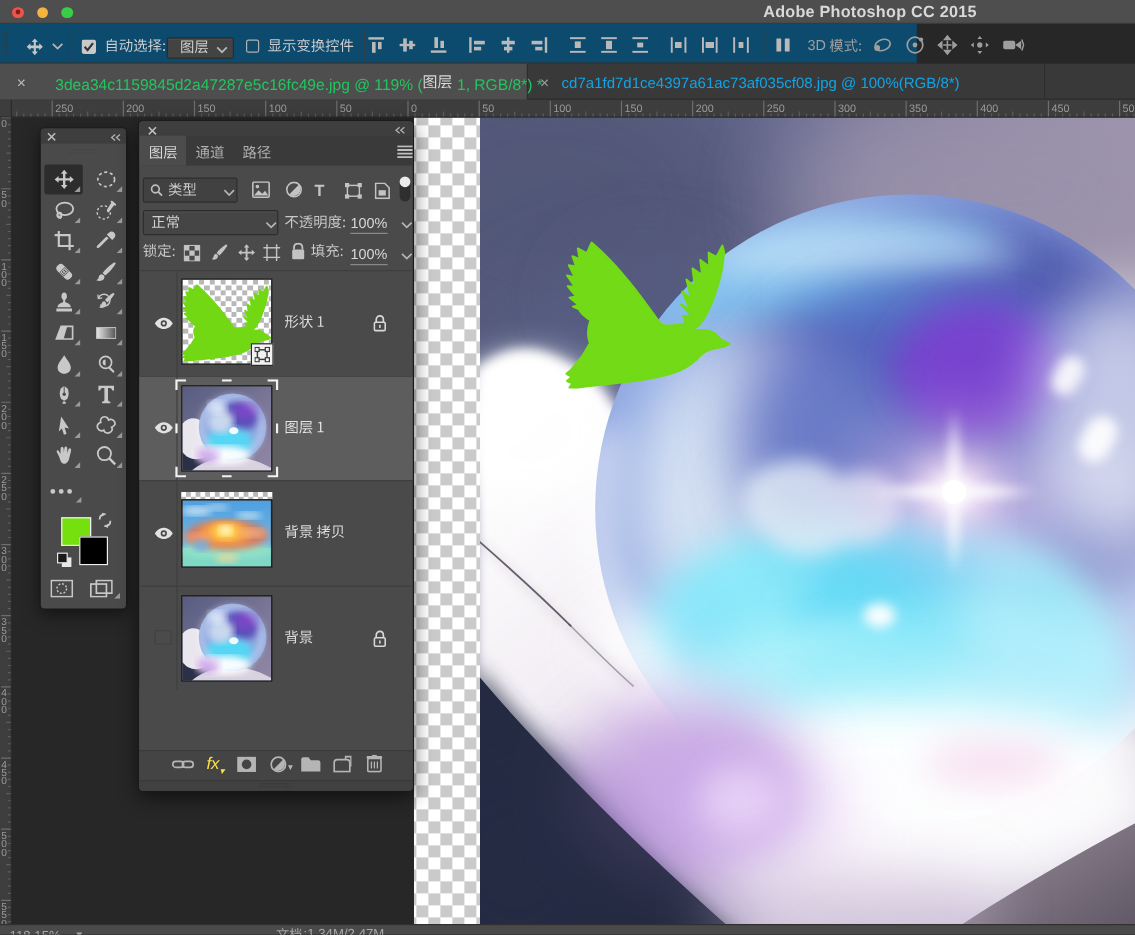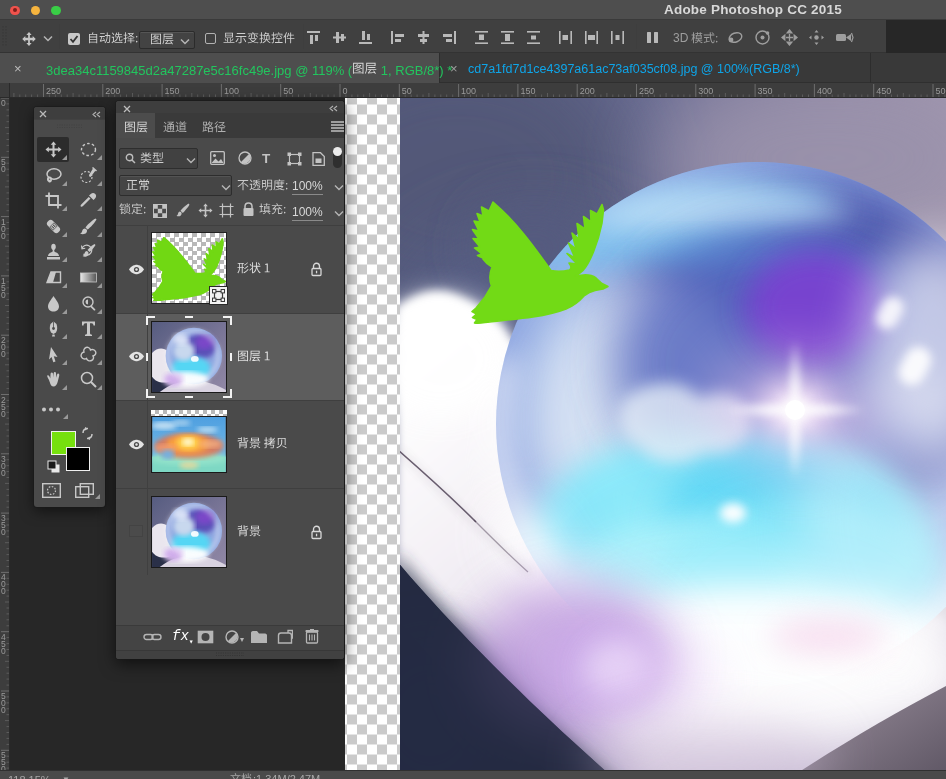--- a/index.html
+++ b/index.html
@@ -199,23 +199,23 @@
 </div>
 <svg style="position:absolute;left:230px;top:773px;" width="24" height="14">
       <path d="M4.7 0.4C5.0 0.9 5.3 1.7 5.5 2.1L6.4 1.8C6.2 1.4 5.8 0.7 5.5 0.1ZM0.5 2.2V3.0H2.3C2.9 4.6 3.8 6.1 4.9 7.3C3.7 8.3 2.2 9.0 0.4 9.5C0.6 9.7 0.8 10.1 0.9 10.3C2.8 9.7 4.3 8.9 5.5 7.9C6.8 9.0 8.3 9.8 10.1 10.3C10.2 10.0 10.4 9.7 10.6 9.5C8.9 9.1 7.4 8.3 6.2 7.2C7.3 6.1 8.1 4.7 8.8 3.0H10.5V2.2ZM5.5 6.7C4.5 5.6 3.7 4.4 3.1 3.0H7.8C7.3 4.5 6.5 5.7 5.5 6.7Z M20.4 0.9C20.1 1.7 19.7 2.9 19.3 3.6L19.9 3.8C20.3 3.1 20.8 2.1 21.2 1.2ZM15.4 1.2C15.7 2.0 16.2 3.1 16.3 3.7L17.1 3.4C16.9 2.8 16.4 1.7 16.0 0.9ZM13.1 0.2V2.6H11.5V3.4H13.0C12.7 4.9 12.0 6.6 11.3 7.5C11.4 7.7 11.6 8.1 11.7 8.3C12.2 7.5 12.7 6.3 13.1 5.0V10.3H13.9V4.8C14.2 5.3 14.7 6.0 14.8 6.4L15.3 5.8C15.1 5.4 14.2 4.2 13.9 3.8V3.4H15.3V2.6H13.9V0.2ZM15.1 8.8V9.6H20.3V10.2H21.1V4.3H18.6V0.3H17.8V4.3H15.3V5.1H20.3V6.5H15.4V7.2H20.3V8.8Z" fill="#a8a8a8"></path>
     </svg>
 <div class="abs" style="left:253px;top:773px;font-size:11px;color:#a8a8a8">:1.34M/2.47M</div>
 <div class="abs" style="left:0;top:0;width:946px;height:20px;background:#4e4e4e;border-bottom:1px solid #3a3a3a">
 <div class="abs" style="left:10px;top:5.5px;width:9.5px;height:9.5px;border-radius:50%;background:#f0524c"></div>
 <div class="abs" style="left:12.7px;top:8.2px;width:4px;height:4px;border-radius:50%;background:#7c1f1c"></div>
 <div class="abs" style="left:30.5px;top:5.5px;width:9.5px;height:9.5px;border-radius:50%;background:#f6b43e"></div>
 <div class="abs" style="left:51px;top:5.5px;width:9.5px;height:9.5px;border-radius:50%;background:#39ce46"></div>
-<div class="abs" style="left:664px;top:0;font-size:13.5px;font-weight:600;color:#d8d8d8;line-height:20px;letter-spacing:0.2px">Adobe Photoshop CC 2015</div>
+<div class="abs" style="left:636px;top:0;font-size:13.5px;font-weight:600;color:#d8d8d8;line-height:20px;letter-spacing:0.2px">Adobe Photoshop CC 2015</div>
 </div>
-<div class="abs" style="left:0;top:20px;width:886px;height:33px;background:#404040;border-bottom:1px solid #333333">
+<div class="abs" style="left:0;top:20px;width:764px;height:33px;background:#0c4a6e;border-bottom:1px solid #333333">
 <svg class="abs" style="left:1px;top:4px" width="6" height="25">
         <path d="M2,2v21 M5,2v21" stroke="#3a3a3a" stroke-width="1.5" stroke-dasharray="1.5,1.5"></path>
       </svg>
 <svg class="abs" style="left:21px;top:12px" width="16" height="14" viewBox="0 0 18 16">
 <path d="M9,0 L12,3.5 L10,3.5 L10,6.7 L13.2,6.7 L13.2,4.7 L16.7,8 L13.2,11.3 L13.2,9.3 L10,9.3 L10,12.5 L12,12.5 L9,16 L6,12.5 L8,12.5 L8,9.3 L4.8,9.3 L4.8,11.3 L1.3,8 L4.8,4.7 L4.8,6.7 L8,6.7 L8,3.5 L6,3.5 Z" fill="#c6c6c6"></path>
       </svg>
 <svg class="abs" style="left:43px;top:15px" width="10" height="7">
         <path d="M1,1.5 L5,5.5 L9,1.5" stroke="#b5b5b5" stroke-width="1.5" fill="none"></path>
       </svg>
 <div class="abs" style="left:59px;top:4px;width:1px;height:25px;background:#3e3e3e"></div>
@@ -799,21 +799,21 @@
       </svg>
       <svg style="position:absolute;left:121px;top:424px;" width="26" height="16">
         <path d="M8.8 5.8V6.8H3.3V5.8ZM2.4 5.1V11.3H3.3V9.2H8.8V10.3C8.8 10.4 8.7 10.5 8.6 10.5C8.4 10.5 7.7 10.5 7.0 10.5C7.1 10.7 7.2 11.1 7.3 11.3C8.2 11.3 8.8 11.3 9.2 11.1C9.6 11.0 9.7 10.8 9.7 10.3V5.1ZM3.3 7.5H8.8V8.5H3.3ZM4.0 0.2V1.3H0.9V2.0H4.0V3.1C2.7 3.3 1.5 3.5 0.6 3.6L0.8 4.4L4.0 3.8V4.7H4.8V0.2ZM6.6 0.2V3.4C6.6 4.3 6.9 4.6 8.0 4.6C8.3 4.6 9.8 4.6 10.1 4.6C11.0 4.6 11.2 4.3 11.3 3.1C11.1 3.0 10.7 2.9 10.5 2.8C10.5 3.7 10.4 3.8 10.0 3.8C9.7 3.8 8.4 3.8 8.1 3.8C7.6 3.8 7.5 3.7 7.5 3.4V2.5C8.7 2.2 9.9 1.8 10.9 1.4L10.2 0.8C9.6 1.1 8.5 1.5 7.5 1.8V0.2Z M14.9 2.6H21.1V3.4H14.9ZM14.9 1.3H21.1V2.0H14.9ZM15.2 6.8H20.8V8.0H15.2ZM19.5 9.5C20.6 9.9 22.0 10.6 22.7 11.1L23.3 10.5C22.5 10.0 21.1 9.4 20.1 9.0ZM15.5 9.0C14.8 9.5 13.6 10.1 12.5 10.4C12.7 10.6 13.0 10.9 13.2 11.1C14.2 10.7 15.5 10.0 16.3 9.3ZM17.2 4.2C17.3 4.4 17.4 4.6 17.5 4.8H12.7V5.5H23.3V4.8H18.5C18.4 4.5 18.2 4.3 18.0 4.0H22.0V0.7H14.0V4.0H17.8ZM14.3 6.2V8.6H17.5V10.4C17.5 10.5 17.5 10.6 17.3 10.6C17.2 10.6 16.6 10.6 16.0 10.6C16.1 10.8 16.2 11.1 16.2 11.3C17.1 11.3 17.6 11.3 18.0 11.2C18.3 11.1 18.5 10.9 18.5 10.4V8.6H21.7V6.2Z" fill="#dedede"></path>
       </svg>
       <div class="abs" style="left:0;top:474px;width:228px;height:50px;background:#4a4a4a"></div>
       <div class="abs" style="left:0;top:524px;width:228px;height:25px;background:#444444;border-top:1px solid #3a3a3a"></div>
       <svg class="abs" style="left:27px;top:530px" width="19" height="12" viewBox="0 0 19 12">
 <rect x="1" y="3.5" width="9" height="5" rx="2.5" fill="none" stroke="#b5b5b5" stroke-width="1.4"></rect>
 <rect x="9" y="3.5" width="9" height="5" rx="2.5" fill="none" stroke="#b5b5b5" stroke-width="1.4"></rect>
       </svg>
-      <div class="abs" style="left:56px;top:527px;font-size:14px;font-style:italic;color:#ffffff;font-family:Liberation Mono, monospace"><i>fx</i><span style="font-size:8px;vertical-align:-4px">▾</span></div>
+      <div class="abs" style="left:56px;top:527px;font-size:14px;font-style:italic;color:#fde047;font-family:Liberation Sans, sans-serif"><i>fx</i><span style="font-size:8px;vertical-align:-4px">▾</span></div>
       <svg class="abs" style="left:81px;top:529px" width="17" height="14" viewBox="0 0 17 14">
 <rect x="0.7" y="0.7" width="15.6" height="12.6" fill="#b5b5b5"></rect>
         <circle cx="8.5" cy="7" r="4" fill="#444"></circle>
       </svg>
       <svg class="abs" style="left:109px;top:529px" width="14" height="14" viewBox="0 0 14 14">
 <circle cx="7" cy="7" r="6" fill="none" stroke="#b5b5b5" stroke-width="1.4"></circle>
         <path d="M2.8,11.2 A6,6 0 0,0 11.2,2.8 Z" fill="#b5b5b5"></path>
       </svg>
       <div class="abs" style="left:124px;top:534px;font-size:8px;color:#b5b5b5">▾</div>
       <svg class="abs" style="left:134px;top:529px" width="18" height="14" viewBox="0 0 18 14">

